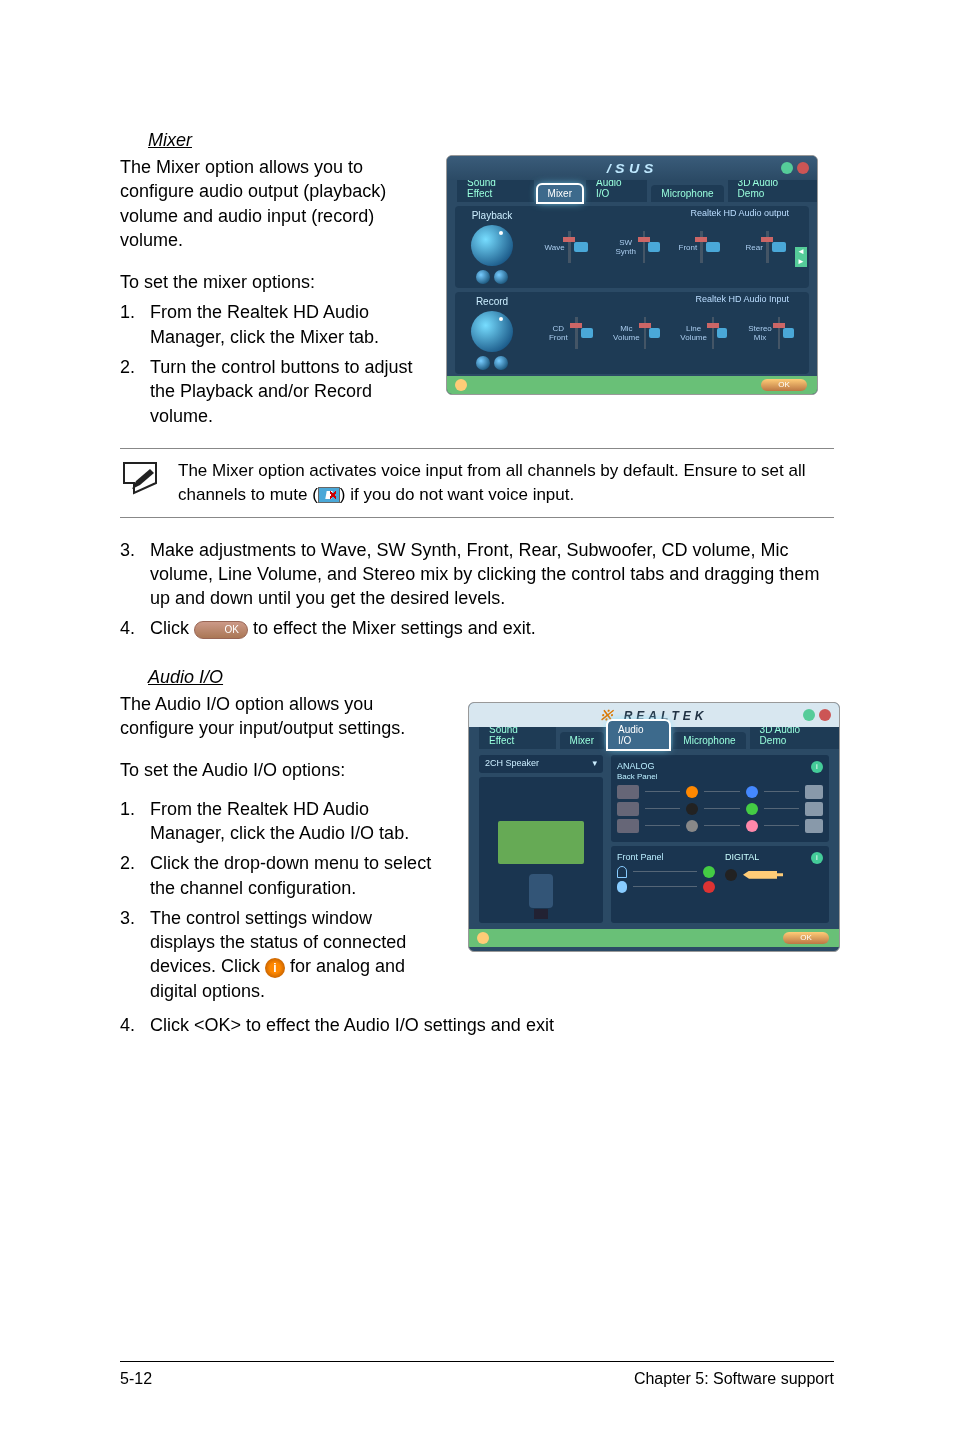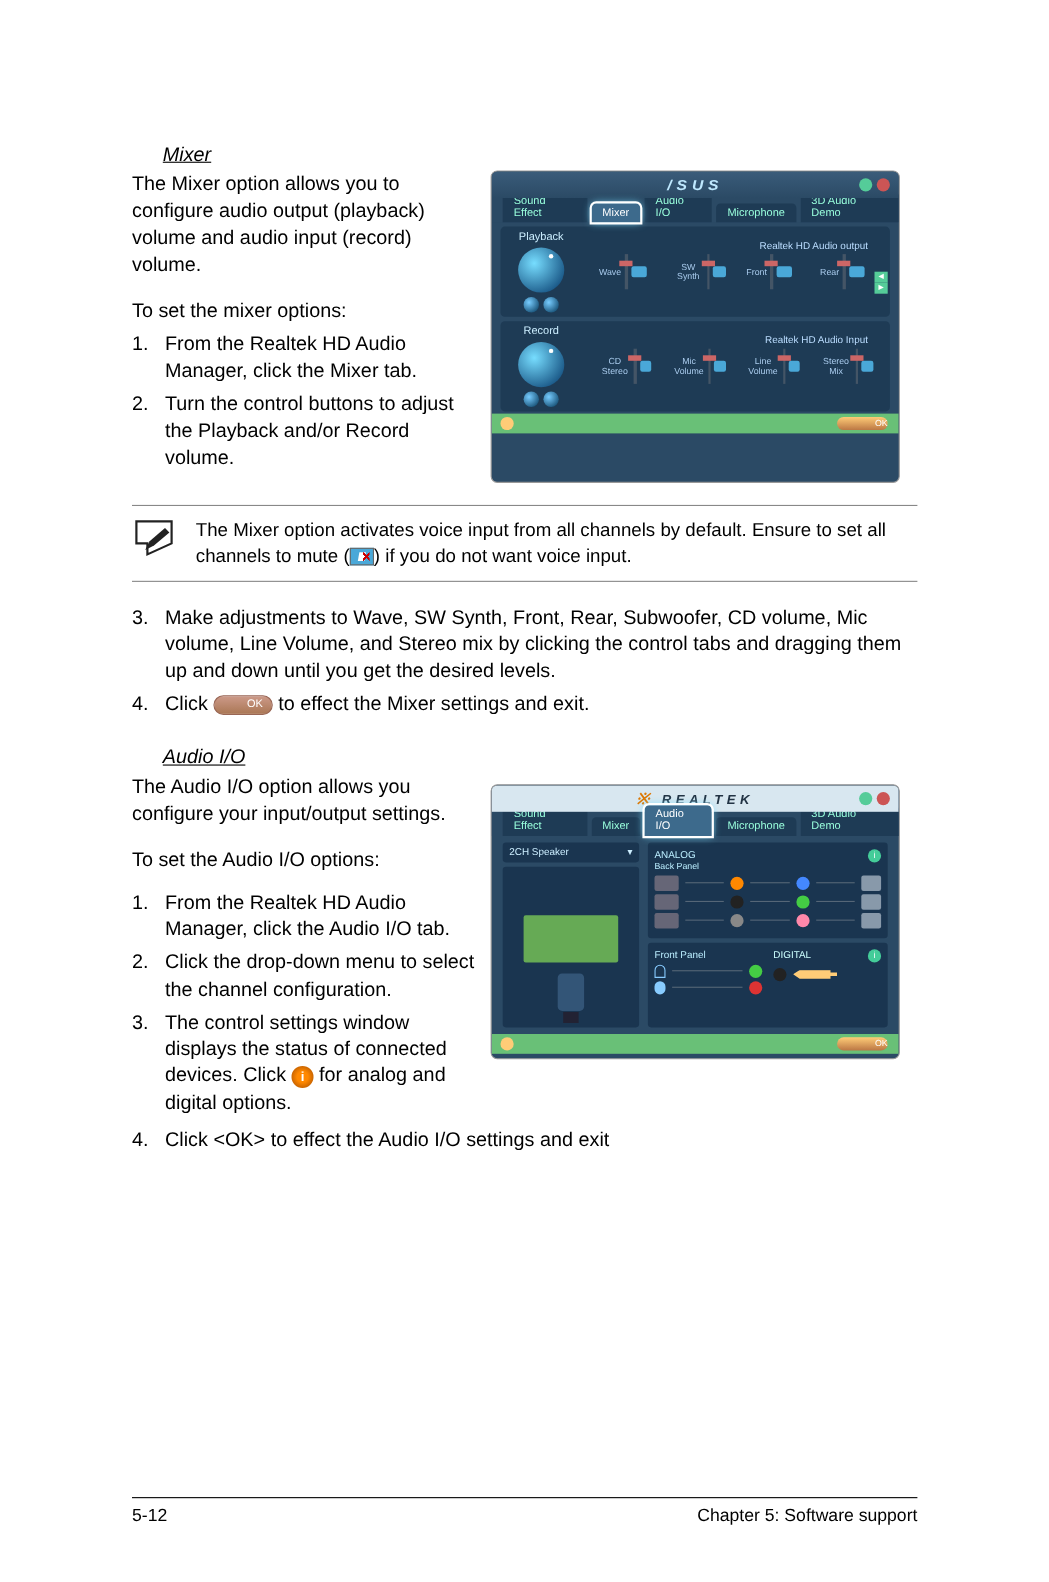--- a/index.html
+++ b/index.html
@@ -17,49 +17,49 @@
 .note-icon{width:40px;height:36px;flex:0 0 40px}
 .note-text{font-size:17px;line-height:1.4}
 .mute-icon{display:inline-flex;width:22px;height:16px;background:#4aa8d8;border:1px solid #666;position:relative;vertical-align:middle;align-items:center;justify-content:center}
 .mute-icon::before{content:"";width:6px;height:8px;background:#fff;transform:skew(-10deg)}
 .mute-icon::after{content:"";position:absolute;right:3px;top:3px;bottom:3px;width:6px;background:linear-gradient(45deg,transparent 40%,#c00 40%,#c00 60%,transparent 60%),linear-gradient(-45deg,transparent 40%,#c00 40%,#c00 60%,transparent 60%)}
 .ok-btn{display:inline-block;width:54px;height:18px;background:linear-gradient(#c98,#a75);border:1px solid #965;border-radius:9px;position:relative;vertical-align:middle}
 .ok-btn::after{content:"OK";position:absolute;right:8px;top:0;font-size:10px;line-height:16px;color:#fff}
 .info-icon{display:inline-flex;width:20px;height:20px;background:radial-gradient(circle,#f80 35%,#c60 70%);border-radius:50%;vertical-align:middle;align-items:center;justify-content:center;color:#fff;font-size:12px;font-weight:bold}
 .info-icon::after{content:"i"}
 .screenshot{border:1px solid #999;border-radius:6px;overflow:hidden;flex-shrink:0}
-.ss-mixer{width:372px;height:284px;background:#2b4a65}
+.ss-mixer{width:372px;height:240px;background:#2b4a65}
 .ss-bar{height:24px;display:flex;align-items:center;padding:0 10px;background:linear-gradient(#3a5c7a,#2b4a65);position:relative}
 .ss-brand{margin:0 auto;color:#bfe9ff;font-size:13px;letter-spacing:4px;font-style:italic;font-weight:bold}
 .ss-brand-asus{font-family:Arial;transform:scaleX(1.1)}
 .ss-winbtns{position:absolute;right:8px;top:6px;display:flex;gap:4px}
 .ss-winbtns span{width:12px;height:12px;border-radius:50%;background:#5c9}
 .ss-winbtns span:last-child{background:#c55}
 .ss-tabs{height:22px;display:flex;font-size:10px;color:#9fd;padding-left:10px;gap:4px;align-items:flex-end;background:#2b4a65}
 .ss-tab{padding:3px 10px;background:#1e3b55;border-radius:4px 4px 0 0}
 .ss-tab.active{background:#3d6a8c;color:#fff;box-shadow:0 0 8px #7df;position:relative;outline:2px solid #fff;outline-offset:0}
 .ss-body{height:174px;background:#2b4a65;padding:4px 8px}
 .ss-panel{background:#1e3b55;border-radius:4px;margin-bottom:4px;height:82px;display:flex}
 .ss-knob-area{width:74px;display:flex;flex-direction:column;align-items:center;padding:4px;gap:4px}
 .ss-knob-label{font-size:10px;color:#cef}
 .ss-knob{width:42px;height:42px;border-radius:50%;background:radial-gradient(circle at 35% 35%,#7df,#036);position:relative}
 .ss-knob::after{content:"";position:absolute;width:4px;height:4px;background:#fff;border-radius:50%;top:6px;left:28px}
 .ss-balance{display:flex;gap:4px}
 .ss-balance span{width:14px;height:14px;border-radius:50%;background:radial-gradient(circle at 35% 35%,#7cf,#035)}
 .ss-sliders{flex:1;display:flex;justify-content:space-around;padding:4px 6px;position:relative}
-.ss-section-label{position:absolute;top:12px;right:20px;font-size:9px;color:#bdf}
+.ss-section-label{position:absolute;top:2px;right:20px;font-size:9px;color:#bdf}
 .ss-slider{display:flex;flex-direction:row;align-items:center;gap:3px;width:48px}
 .ss-slider-label{font-size:8px;color:#ace;text-align:center}
 .ss-slider-track{width:3px;height:32px;background:#456;position:relative}
 .ss-slider-thumb{position:absolute;width:12px;height:5px;background:#c66;top:6px;left:-5px}
 .ss-slider-mute{width:14px;height:10px;background:#4aa8d8;border-radius:2px}
 .ss-arrows{position:absolute;right:2px;top:50%;display:flex;flex-direction:column}
 .ss-arrows span{width:12px;height:10px;background:#5c9;font-size:8px;color:#fff;text-align:center}
 .ss-footer{height:18px;background:#69c077;display:flex;align-items:center;padding:0 8px;position:relative}
-.ss-footer-ok{position:absolute;right:10px;width:46px;height:12px;background:linear-gradient(#fc7,#b74);border-radius:7px;font-size:8px;color:#fff;text-align:right;line-height:12px}
+.ss-footer-ok{position:absolute;right:10px;width:46px;height:12px;background:linear-gradient(#fc7,#b74);border-radius:7px;font-size:8px;color:#fff;text-align:center;line-height:12px}
 
 .ss-aio{width:372px;height:250px;background:#2b4a65}
 .ss-brand-realtek{color:#234;font-weight:bold;font-size:12px}
 .ss-brand-realtek .crab{color:#d70;font-size:14px}
 .ss-aio-body{height:180px;padding:6px 10px;display:flex;gap:8px}
 .ss-aio-left{width:124px;display:flex;flex-direction:column;gap:4px}
 .ss-aio-select{height:18px;background:#1a3550;border-radius:3px;font-size:9px;color:#cef;padding:3px 6px;display:flex;justify-content:space-between}
 .ss-aio-room{flex:1;background:#1a3550;border-radius:3px;position:relative;overflow:hidden}
 .ss-desk{position:absolute;top:30%;left:15%;right:15%;height:30%;background:#6a5;border-radius:2px}
 .ss-chair{position:absolute;bottom:10%;left:40%;width:24px;height:34px;background:#357;border-radius:4px}
@@ -75,21 +75,21 @@
 .ss-jack-dot.pink{background:#f8a}
 .ss-jack-dot.green{background:#4c4}
 .ss-jack-dot.grey{background:#888}
 .ss-jack-dot.red{background:#d33}
 .ss-jack-dot.black{background:#222}
 .ss-device-icon{width:18px;height:14px;background:#89a;border-radius:2px}
 .ss-info{width:12px;height:12px;border-radius:50%;background:#4c9;font-size:8px;color:#fff;text-align:center;line-height:12px}
 .ss-digital-label{font-size:9px;color:#cff}
 .ss-spdif{width:40px;height:14px;display:flex;align-items:center}
 .ss-spdif-shape{width:100%;height:8px;background:#fc7;clip-path:polygon(0 50%,15% 0,85% 0,85% 30%,100% 30%,100% 70%,85% 70%,85% 100%,15% 100%)}
-.side-block{display:flex;gap:6px;align-items:flex-start}
+.side-block{display:flex;gap:28px;align-items:flex-start}
 .side-text{flex:0 0 320px}
 .footer{position:absolute;bottom:50px;left:120px;right:120px;border-top:1px solid #000;padding-top:8px;display:flex;justify-content:space-between;font-size:16px}
 </style>
 </head>
 <body>
 
 <div class="page">
 
   <div class="section-title">Mixer</div>
 
@@ -175,21 +175,21 @@
             <div class="ss-knob-label">Record</div>
             <div class="ss-knob"></div>
             <div class="ss-balance">
                 <span></span>
                 <span></span>
               </div>
           </div>
           <div class="ss-sliders">
             <div class="ss-section-label">Realtek HD Audio Input</div>
             <div class="ss-slider">
-                <div class="ss-slider-label">CD Stereo</div>
+                <div class="ss-slider-label">CD Front</div>
                 <div class="ss-slider-track">
                   <div class="ss-slider-thumb"></div>
                 </div>
                 <div class="ss-slider-mute"></div>
               </div>
             <div class="ss-slider">
                 <div class="ss-slider-label">Mic Volume</div>
                 <div class="ss-slider-track">
                   <div class="ss-slider-thumb"></div>
                 </div>

